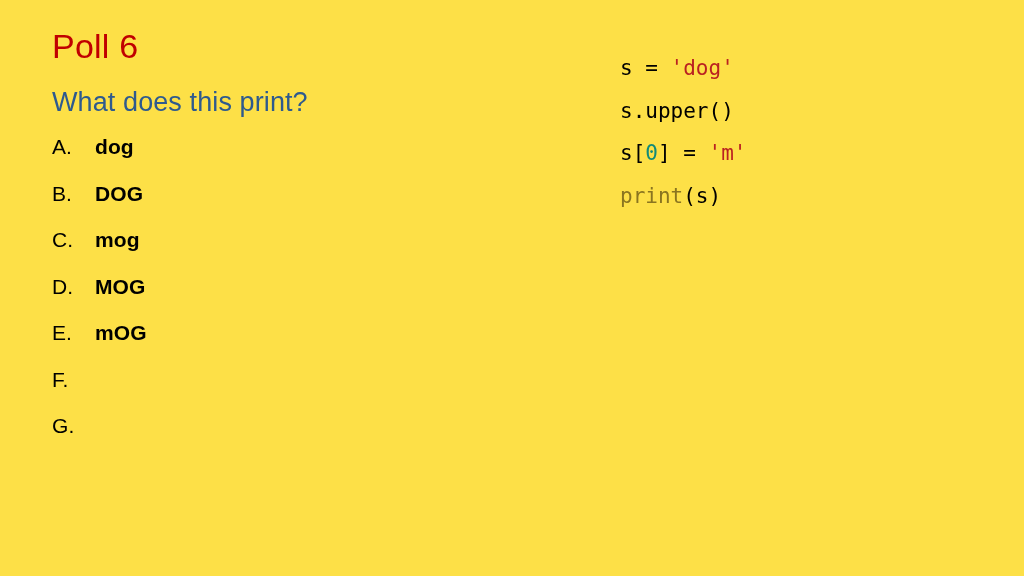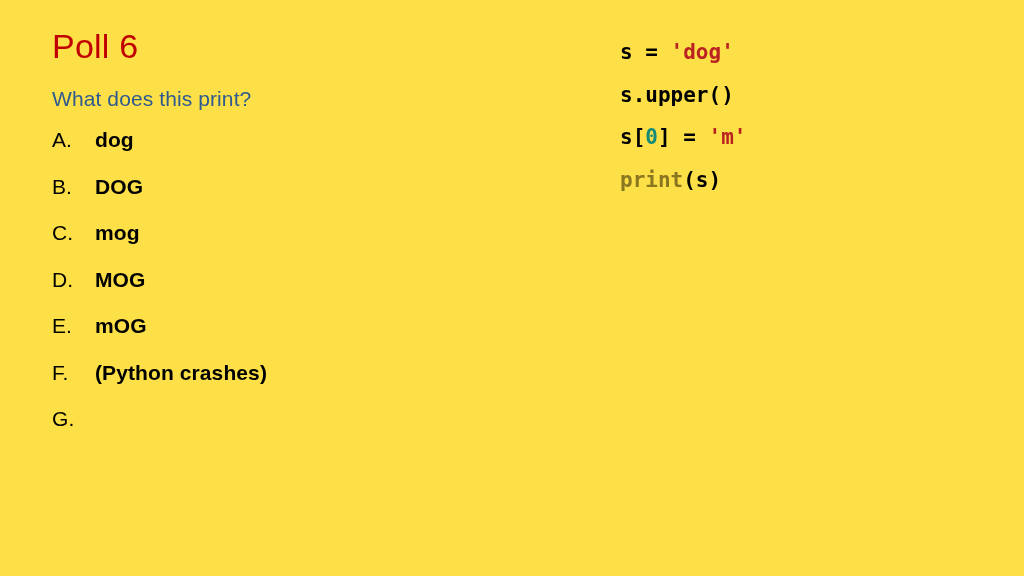--- a/index.html
+++ b/index.html
@@ -33,21 +33,21 @@
     font-size: 34px;
     font-weight: normal;
     color: #C00000;
     line-height: 1.1;
     letter-spacing: 0.2px;
     margin: 0;
     padding: 0;
   }
 
   .poll-subtitle {
-    font-size: 21px;
+    font-size: 27px;
     font-weight: normal;
     color: #2E5A8E;
     margin: 0;
     padding: 0;
     margin-top: 22px;
     letter-spacing: 0.1px;
   }
 
   .answer-list {
     list-style: none;
@@ -74,23 +74,22 @@
   .answer-text {
     color: #000000;
     white-space: pre;
     font-weight: bold;
   }
 
   
   .code-col {
     position: absolute;
     left: 620px;
-    top: 31px;
+    top: 47px;
     width: 360px;
-    font-weight: bold;
   }
 
   .code-block {
     margin: 0;
     padding: 0;
     font-family: "DejaVu Sans Mono", "Liberation Mono", monospace;
     font-size: 21px;
     line-height: 42.6px;
     color: #000000;
     white-space: pre;
@@ -134,21 +133,20 @@
         <li class="answer-item">
           <span class="answer-marker">D.</span>
           <span class="answer-text">MOG</span>
         </li>
         <li class="answer-item">
           <span class="answer-marker">E.</span>
           <span class="answer-text">mOG</span>
         </li>
         <li class="answer-item">
           <span class="answer-marker">F.</span>
-          <span class="answer-text">(Python crashes)</span>
         </li>
         <li class="answer-item">
           <span class="answer-marker">G.</span>
         </li>
       </ul>
 
   </div>
 
   <div class="code-col">
     <pre class="code-block"><span class="code-line"><span class="tok-plain">s = </span><span class="tok-string">'dog'</span></span><span class="code-line"><span class="tok-plain">s.upper()</span></span><span class="code-line"><span class="tok-plain">s[</span><span class="tok-number">0</span><span class="tok-plain">] = </span><span class="tok-string">'m'</span></span><span class="code-line"><span class="tok-builtin">print</span><span class="tok-plain">(s)</span></span></pre>

